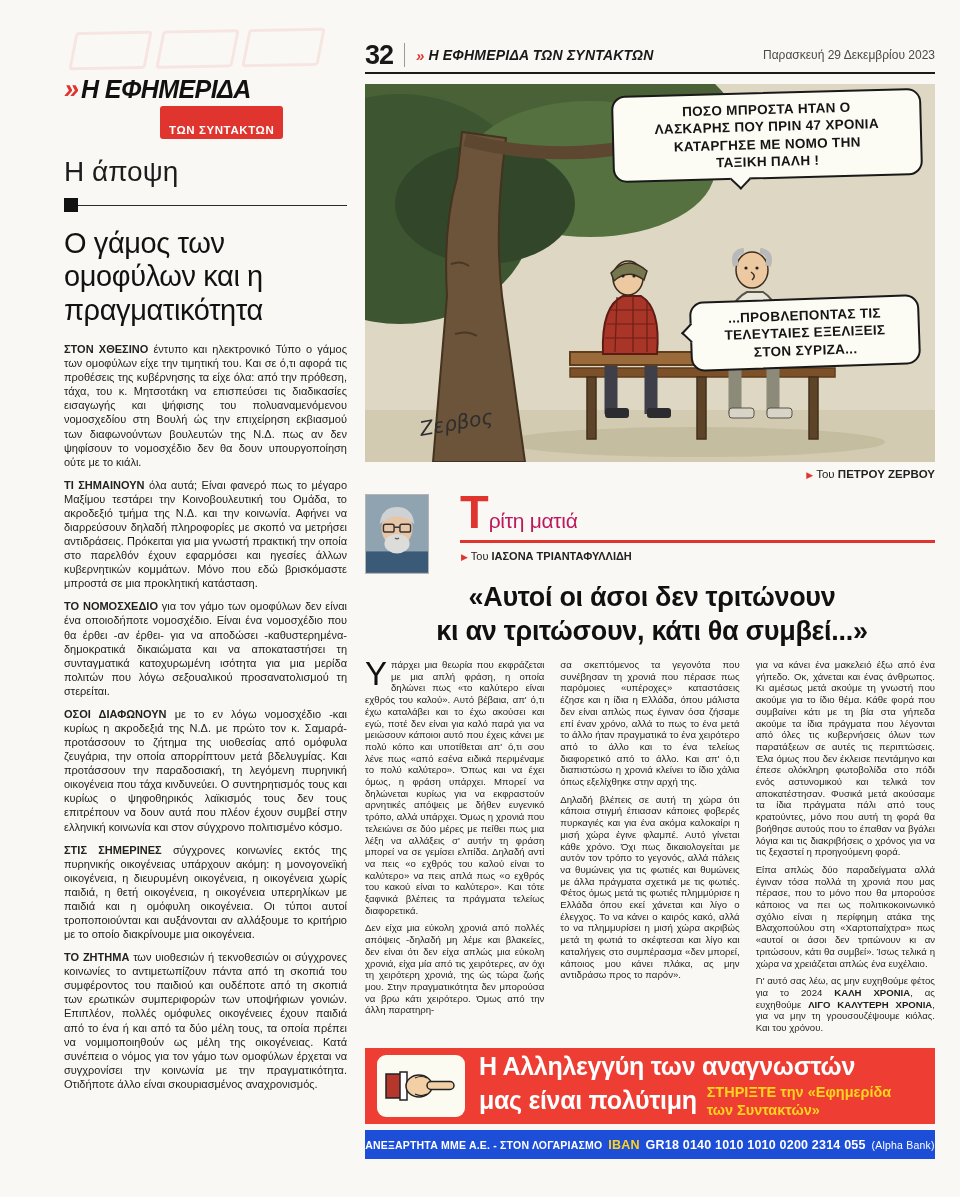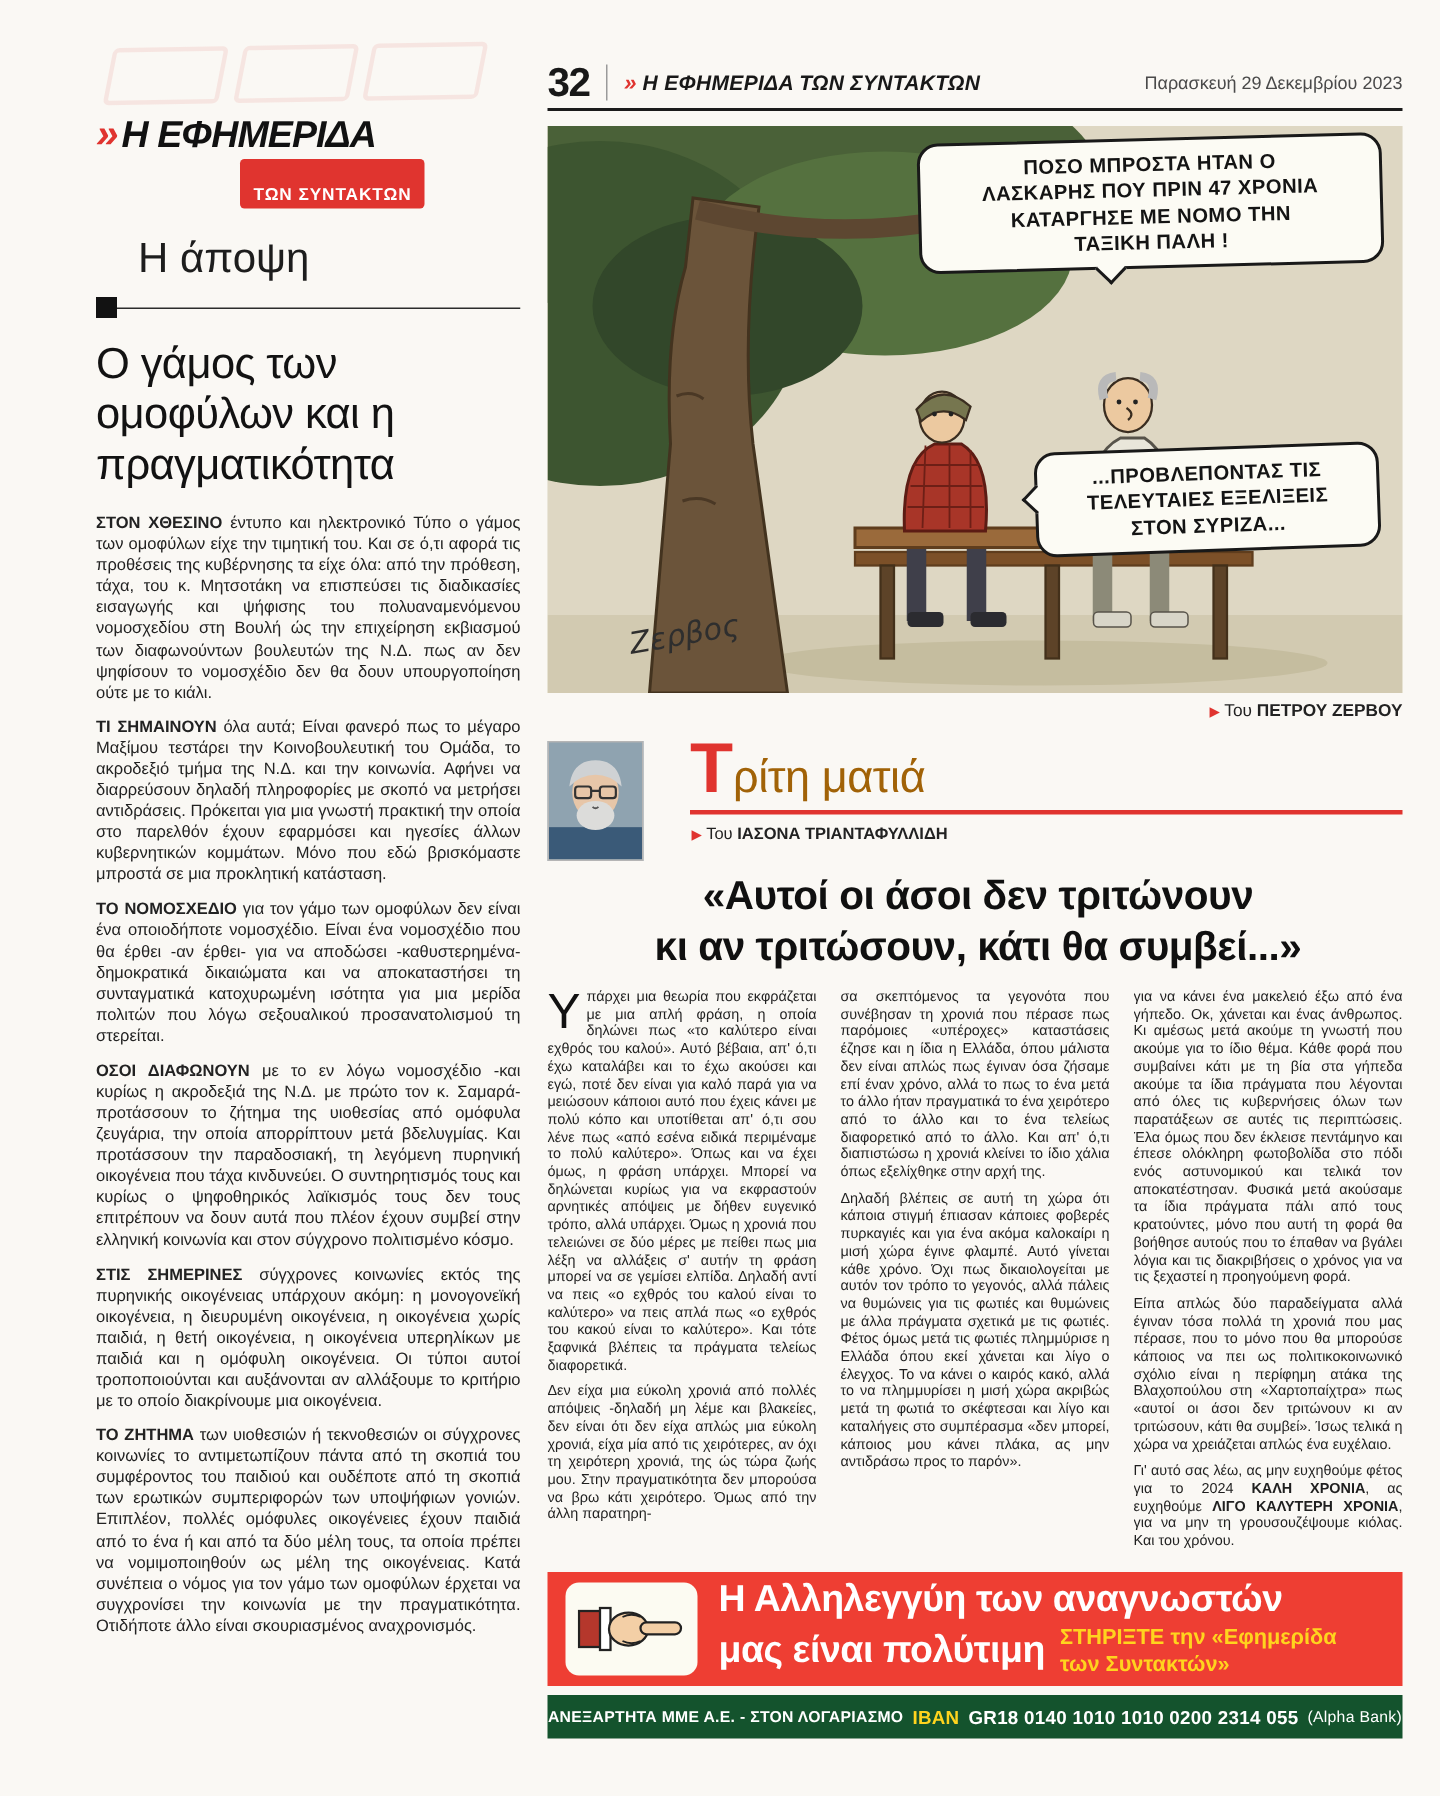--- a/index.html
+++ b/index.html
@@ -24,21 +24,21 @@
   .mast-arrows { color:#e0342f; font-weight:bold; font-style:italic; font-size:15px; margin-right:4px; }
   .mast-text { font-weight:bold; font-style:italic; font-size:14px; letter-spacing:.2px; }
   .topbar-date { margin-left:auto; font-size:12px; color:#4a4a4a; }
 
   
   .leftcol { position:absolute; left:64px; top:74px; width:283px; height:1090px; overflow:hidden; }
   .logo-top { display:flex; align-items:baseline; gap:5px; }
   .logo-arrows { color:#e0342f; font-weight:bold; font-style:italic; font-size:27px; letter-spacing:-3px; }
   .logo-text { font-weight:bold; font-style:italic; font-size:25px; letter-spacing:-.6px; color:#111; }
   .logo-box { display:inline-block; background:#e0342f; color:#fff; font-weight:bold; font-size:11.5px; padding:18px 9px 3px; border-radius:3px; margin-left:96px; margin-top:1px; letter-spacing:.6px; }
-  .section-name { font-size:28px; font-weight:300; margin-top:17px; color:#1d1d1d;margin-left:28px; }
+  .section-name { font-size:28px; font-weight:300; margin-top:17px; color:#1d1d1d; }
   .rule { margin-top:17px; position:relative; border-top:1.5px solid #2b2b2b; }
   .rule-square { position:absolute; left:0; top:-8px; width:14px; height:14px; background:#121212; }
   .op-title { margin-top:21px; font-size:29px; line-height:1.15; font-weight:500; letter-spacing:-.4px; color:#121212; }
   .op-body { margin-top:15px; font-size:11px; line-height:1.28; text-align:justify; color:#222; }
   .op-body p { margin-bottom:9px; }
   .op-lead { font-weight:bold; }
 
   
   .cartoon { position:absolute; left:365px; top:84px; width:570px; height:378px; overflow:hidden; background:#ded7c3; }
   .cartoon svg.scene { position:absolute; inset:0; width:100%; height:100%; }
@@ -50,21 +50,21 @@
 
   .cartoon-credit { position:absolute; left:365px; top:468px; width:570px; text-align:right; font-size:11.5px; color:#222; }
   .credit-arrow { color:#e0342f; font-size:9px; }
   .credit-name { font-weight:bold; }
 
   
   .matia-head { position:absolute; left:365px; top:492px; width:570px; height:86px; }
   .author-photo { position:absolute; left:0; top:2px; width:64px; height:80px; border:1px solid #b5b5b5; background:#8fa3b0; }
   .matia-title { position:absolute; left:95px; top:-4px; white-space:nowrap; }
   .matia-initial { color:#e0342f; font-size:47px; font-weight:bold; line-height:1; }
-  .matia-rest { font-size:30px; font-weight:500; color:#a16207; letter-spacing:-.3px; }
+  .matia-rest { font-size:21px; font-weight:500; color:#be185d; letter-spacing:-.3px; }
   .matia-rule { position:absolute; left:95px; right:0; top:48px; height:3px; background:#e0342f; }
   .matia-byline { position:absolute; left:96px; top:58px; font-size:11px; color:#222; }
 
   .matia-headline { position:absolute; left:378px; top:580px; width:548px; font-size:27px; font-weight:bold; line-height:1.27; text-align:center; white-space:pre-line; color:#101010; letter-spacing:-.3px; }
 
   
   .cols { position:absolute; left:365px; top:659px; width:570px; height:384px; display:flex; gap:16px; }
   .col { flex:1; font-size:9.6px; line-height:1.22; text-align:justify; overflow:hidden; color:#1f1f1f; }
   .col p { margin-bottom:6px; }
   .dropcap { float:left; font-size:33px; line-height:.8; font-weight:500; padding:2px 4px 0 0; color:#111; }
@@ -72,21 +72,21 @@
   
   .banner { position:absolute; left:365px; top:1048px; width:570px; height:76px; background:#ee3e33; display:flex; align-items:center; padding:0 12px 0 12px; }
   .hand-box { width:88px; height:62px; background:#fcfbf2; border-radius:9px; margin-right:14px; display:flex; align-items:center; justify-content:center; flex:none; }
   .banner-text { flex:1; color:#fff; }
   .banner-line1 { font-size:25px; font-weight:bold; letter-spacing:-.3px; line-height:1.1; }
   .banner-row2 { display:flex; align-items:center; gap:10px; margin-top:2px; }
   .banner-line2 { font-size:25px; font-weight:bold; letter-spacing:-.3px; }
   .support { color:#ffd41e; font-weight:bold; font-size:14.5px; line-height:1.25; white-space:nowrap; }
 
   
-  .strip { position:absolute; left:365px; top:1130px; width:570px; height:29px; background:#14532d; color:#fff; display:flex; align-items:center; justify-content:center; gap:6px; font-size:10.5px; font-weight:bold; letter-spacing:.2px; }
+  .strip { position:absolute; left:365px; top:1130px; width:570px; height:29px; background:#1d4ed8; color:#fff; display:flex; align-items:center; justify-content:center; gap:6px; font-size:10.5px; font-weight:bold; letter-spacing:.2px; }
   .iban-label { color:#ffd41e; font-size:12.5px; }
   .iban-number { font-size:12.5px; }
   .bank-name { font-weight:normal; font-size:10.5px; }
 </style>
 </head>
 <body>
 
 <div class="page">
 
   <div class="bleed">

